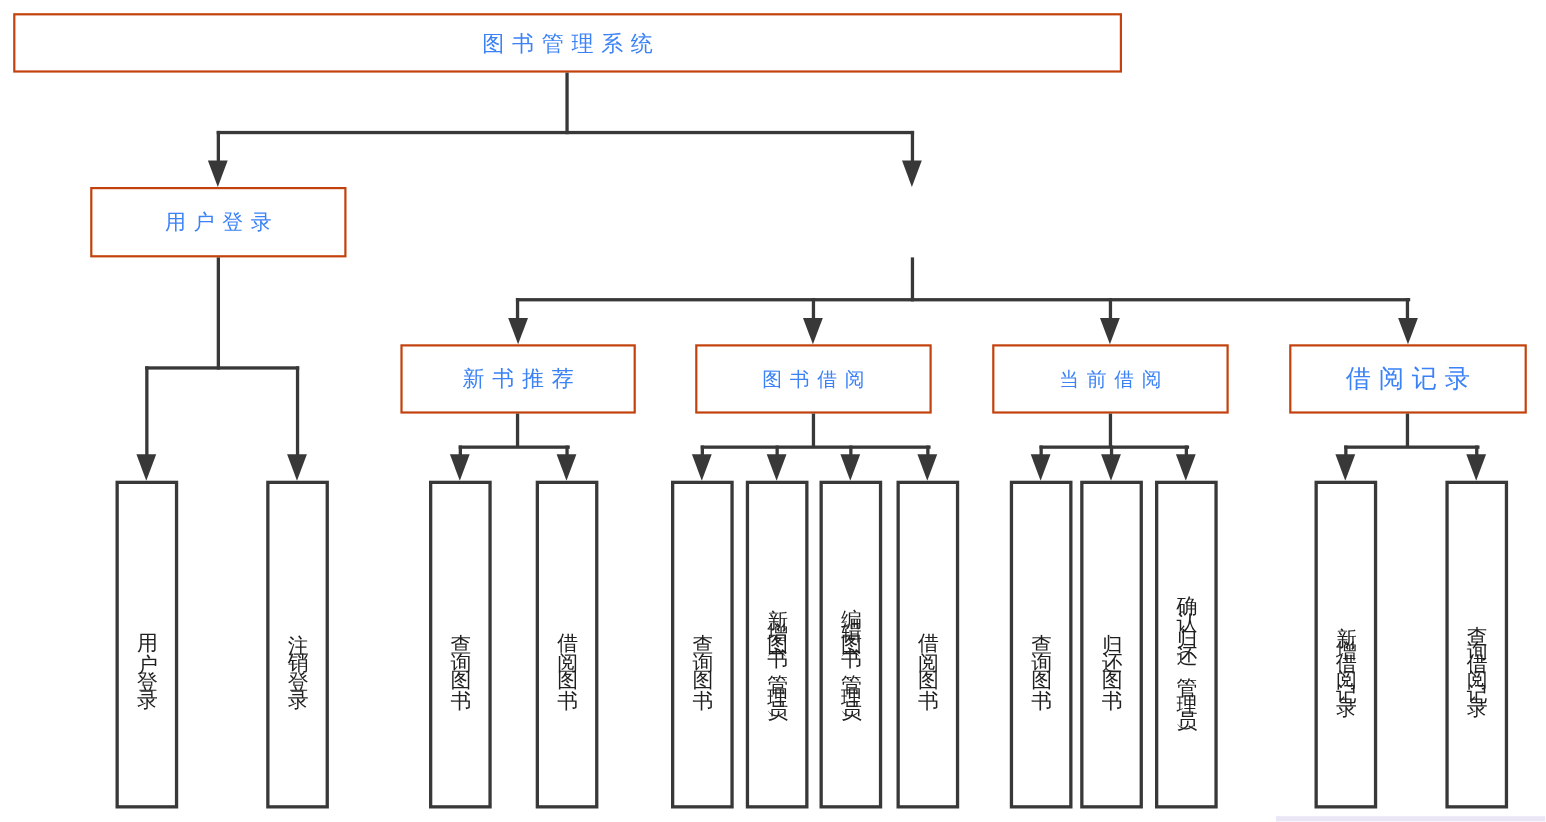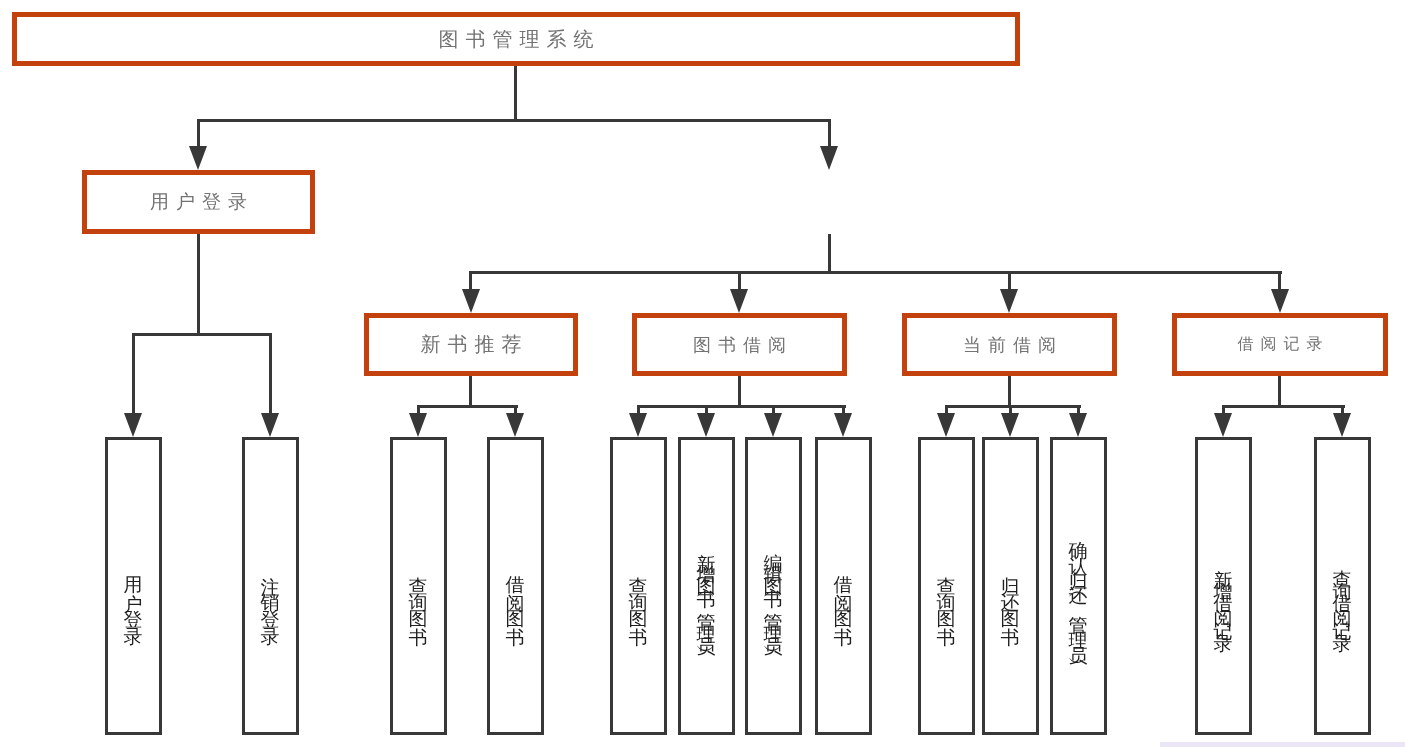--- a/index.html
+++ b/index.html
@@ -2,22 +2,22 @@
 <html><head>
 <meta charset="utf-8">
 <style>
   html,body{margin:0;padding:0;background:#ffffff;}
   .canvas{
     position:relative;width:1405px;height:747px;background:#ffffff;overflow:hidden;
     font-family:"Liberation Sans","DejaVu Sans",sans-serif;
   }
   .hbox{
     position:absolute;box-sizing:border-box;background:#ffffff;
-    border:5px solid #c2410c;display:flex;align-items:center;justify-content:center;
-    color:#737373;font-size:19px;
+    border:2px solid #c2410c;display:flex;align-items:center;justify-content:center;
+    color:#3b82f6;font-size:19px;
   }
   .hbox .lbl{letter-spacing:7px;margin-right:-7px;white-space:nowrap;}
   .vbox{
     position:absolute;box-sizing:border-box;background:#ffffff;top:437px;width:57px;height:298px;
     border:3px solid #383838;display:flex;align-items:center;justify-content:center;
     color:#1f1f1f;font-size:19px;
   }
   .vbox .lbl{
     writing-mode:vertical-rl;text-orientation:mixed;white-space:nowrap;line-height:1;
   }
@@ -83,21 +83,21 @@
 
   <div class="hbox" style="left:364px;top:313px;width:214px;height:63px;font-size:20px;">
     <span class="lbl">新书推荐</span>
   </div>
   <div class="hbox" style="left:902px;top:313px;width:215px;height:63px;font-size:18px;">
     <span class="lbl">当前借阅</span>
   </div>
   <div class="hbox" style="left:632px;top:313px;width:215px;height:63px;font-size:18px;">
     <span class="lbl">图书借阅</span>
   </div>
-  <div class="hbox" style="left:1172px;top:313px;width:216px;height:63px;font-size:16px;">
+  <div class="hbox" style="left:1172px;top:313px;width:216px;height:63px;font-size:23px;">
     <span class="lbl">借阅记录</span>
   </div>
 
   <div class="vl" style="left:469px;top:376px;height:31px;"></div>
   <div class="hl" style="left:417px;top:405px;width:101px;"></div>
   <div class="vl" style="left:417px;top:405px;height:10px;"></div>
   <div class="vl" style="left:514px;top:405px;height:10px;"></div>
   <div class="arrow" style="left:409px;top:413px;"></div>
   <div class="arrow" style="left:506px;top:413px;"></div>
 

